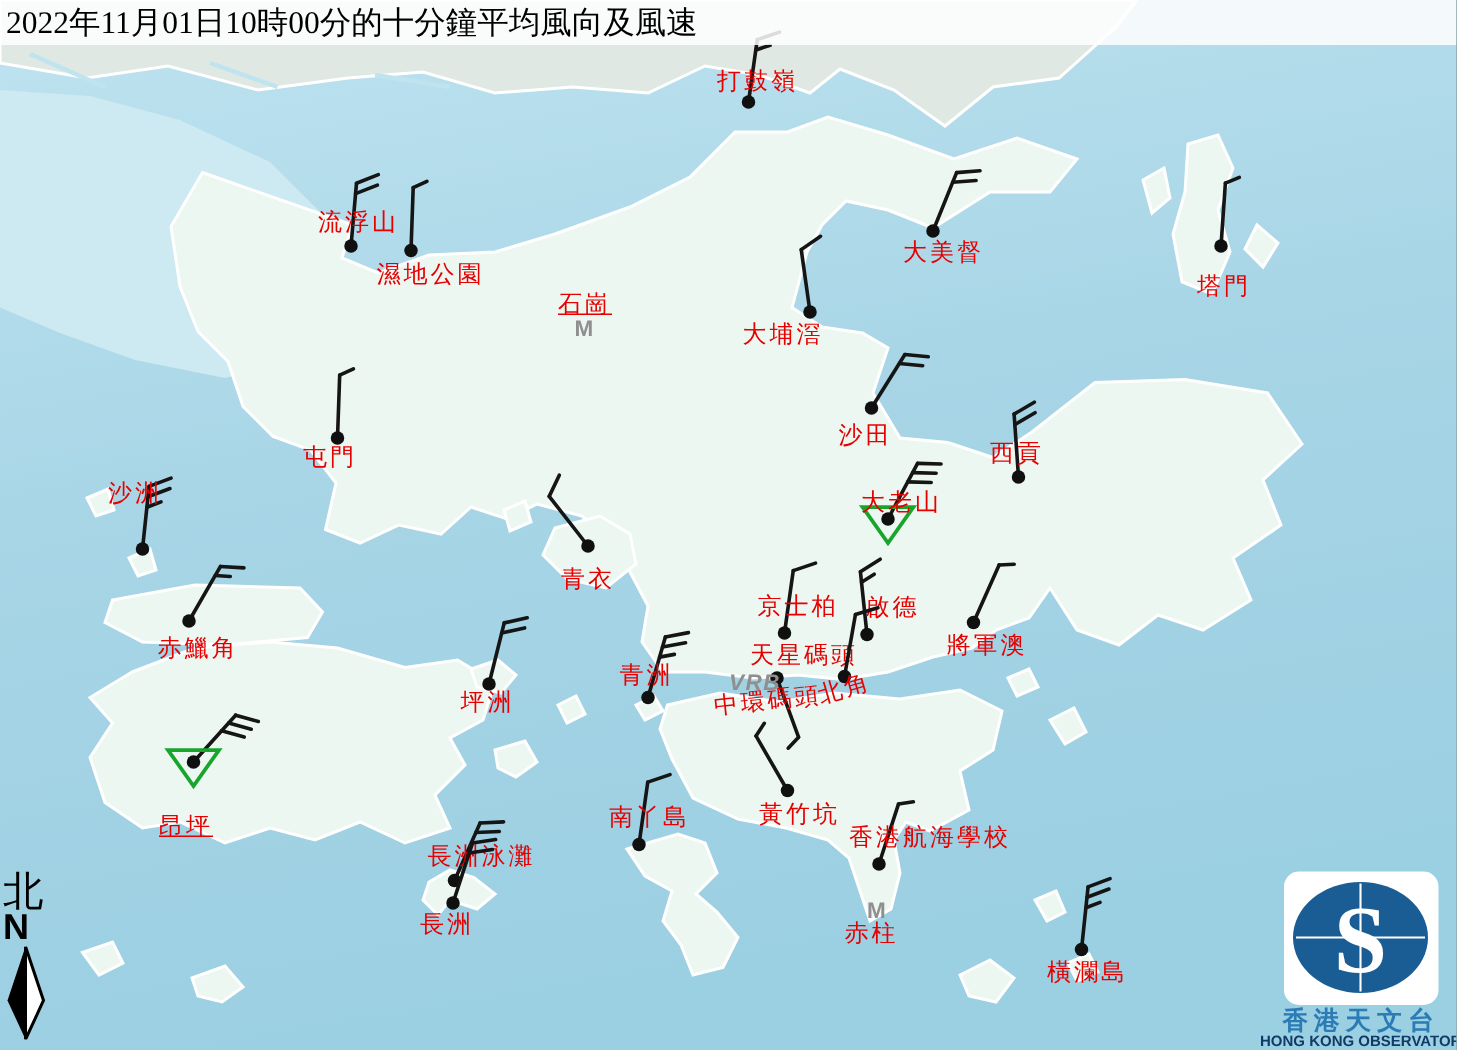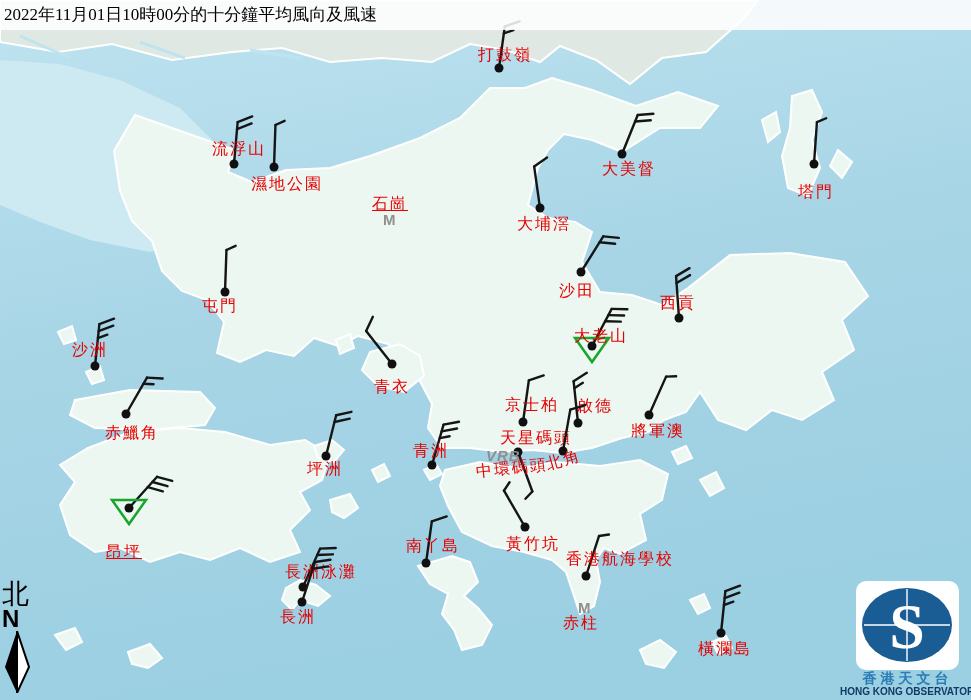--- a/index.html
+++ b/index.html
@@ -1,39 +1,39 @@
 <!DOCTYPE html>
 <html><head>
 <meta charset="utf-8">
 <style>
   html,body{margin:0;padding:0;background:#888;}
   #frame{position:relative;width:971px;height:700px;overflow:hidden;
          font-family:"Liberation Serif","DejaVu Serif",serif;background:#a7d5e6;}
   #map-svg{position:absolute;left:0;top:0;z-index:0;}
   #title-bar{position:absolute;left:0;top:0;width:100%;height:30px;z-index:6;
-             background:rgba(255,255,255,.85);color:#000;font-size:17px;line-height:30px;
+             background:rgba(255,255,255,.85);color:#000;font-size:21px;line-height:30px;
              padding-left:4px;box-sizing:border-box;white-space:nowrap;
              font-family:"Liberation Serif","DejaVu Serif",serif;}
   .station{position:absolute;left:0;top:0;z-index:3;}
   .dot{position:absolute;width:9px;height:9px;border-radius:50%;background:#101010;
        transform:translate(-50%,-50%);}
   .slabel{position:absolute;color:#e60000;font-size:16px;letter-spacing:2px;
           white-space:nowrap;transform-origin:left center;line-height:1;
           font-family:"Liberation Serif","DejaVu Serif",serif;}
   .gray-mark{position:absolute;color:#8f8f8f;font-weight:bold;font-size:15px;line-height:1;
           font-family:"Liberation Sans","DejaVu Sans",sans-serif;letter-spacing:1px;}
   .barb-svg,.tri-svg{position:absolute;overflow:visible;}
   #compass{position:absolute;left:2px;top:580px;z-index:5;width:34px;text-align:left;}
   #compass .cn{font-size:27px;color:#000;line-height:1.05;}
   #compass .en{font-size:24px;font-weight:900;line-height:.95;color:#000;
                font-family:"Liberation Sans","DejaVu Sans",sans-serif;}
   #hko-logo{position:absolute;left:844px;top:581px;width:127px;z-index:5;text-align:center;}
   #logo-box{width:103px;height:89px;background:#fff;border-radius:10px;margin:0 auto;
             position:relative;}
-  #logo-cn{color:#2b7cb5;font-weight:bold;font-size:14px;letter-spacing:4px;margin-top:2px;
+  #logo-cn{color:#2b7cb5;font-weight:bold;font-size:17px;letter-spacing:4px;margin-top:2px;
            line-height:1;white-space:nowrap;}
   #logo-en{color:#123a66;font-weight:bold;font-size:10px;line-height:1.2;white-space:nowrap;
            font-family:"Liberation Sans","DejaVu Sans",sans-serif;margin-left:-4px;}
 </style>
 </head>
 <body>
 
 <div id="frame">
 
   <svg id="map-svg" width="971" height="700" viewBox="0 0 971 700">
@@ -125,21 +125,21 @@
         <span class="slabel" style="left: 372px; top: 196px; text-decoration: underline;">石崗</span>
       </div>
       <div class="station">
         <svg class="barb-svg" width="140" height="140" style="left: 470px; top: 138px;">
           <g transform="translate(70,70) rotate(-8)">
             <line x1="0" y1="0" x2="0" y2="-42" stroke="#151515" stroke-width="2.4" stroke-linecap="round"></line>
             <line x1="0" y1="-42" x2="14" y2="-49" stroke="#151515" stroke-width="2.4" stroke-linecap="round"></line>
           </g>
         </svg>
         <div class="dot" style="left: 540px; top: 208px;"></div>
-        <span class="slabel" style="left: 517px; top: 216px;">大埔滘</span>
+        <span class="slabel" style="left: 495px; top: 216px;">大埔滘</span>
       </div>
       <div class="station">
         <svg class="barb-svg" width="140" height="140" style="left: 552px; top: 84px;">
           <g transform="translate(70,70) rotate(22)">
             <line x1="0" y1="0" x2="0" y2="-42" stroke="#151515" stroke-width="2.4" stroke-linecap="round"></line>
             <line x1="0" y1="-42" x2="14" y2="-49" stroke="#151515" stroke-width="2.4" stroke-linecap="round"></line>
             <line x1="0" y1="-35" x2="14" y2="-42" stroke="#151515" stroke-width="2.4" stroke-linecap="round"></line>
           </g>
         </svg>
         <div class="dot" style="left: 622px; top: 154px;"></div>
@@ -205,21 +205,21 @@
       <div class="station">
         <svg class="barb-svg" width="140" height="140" style="left: 25px; top: 296px;">
           <g transform="translate(70,70) rotate(6)">
             <line x1="0" y1="0" x2="0" y2="-42" stroke="#151515" stroke-width="2.4" stroke-linecap="round"></line>
             <line x1="0" y1="-42" x2="14" y2="-49" stroke="#151515" stroke-width="2.4" stroke-linecap="round"></line>
             <line x1="0" y1="-35" x2="14" y2="-42" stroke="#151515" stroke-width="2.4" stroke-linecap="round"></line>
             <line x1="0" y1="-28" x2="9" y2="-32.5" stroke="#151515" stroke-width="2.4" stroke-linecap="round"></line>
           </g>
         </svg>
         <div class="dot" style="left: 95px; top: 366px;"></div>
-        <span class="slabel" style="left: 72px; top: 342px;">沙洲</span>
+        <span class="slabel" style="left: 72px; top: 322px; font-family: Liberation Mono, monospace;">沙洲</span>
       </div>
       <div class="station">
         <svg class="barb-svg" width="140" height="140" style="left: 56px; top: 344px;">
           <g transform="translate(70,70) rotate(30)">
             <line x1="0" y1="0" x2="0" y2="-42" stroke="#151515" stroke-width="2.4" stroke-linecap="round"></line>
             <line x1="0" y1="-42" x2="14" y2="-49" stroke="#151515" stroke-width="2.4" stroke-linecap="round"></line>
             <line x1="0" y1="-35" x2="9" y2="-39.5" stroke="#151515" stroke-width="2.4" stroke-linecap="round"></line>
           </g>
         </svg>
         <div class="dot" style="left: 126px; top: 414px;"></div>

